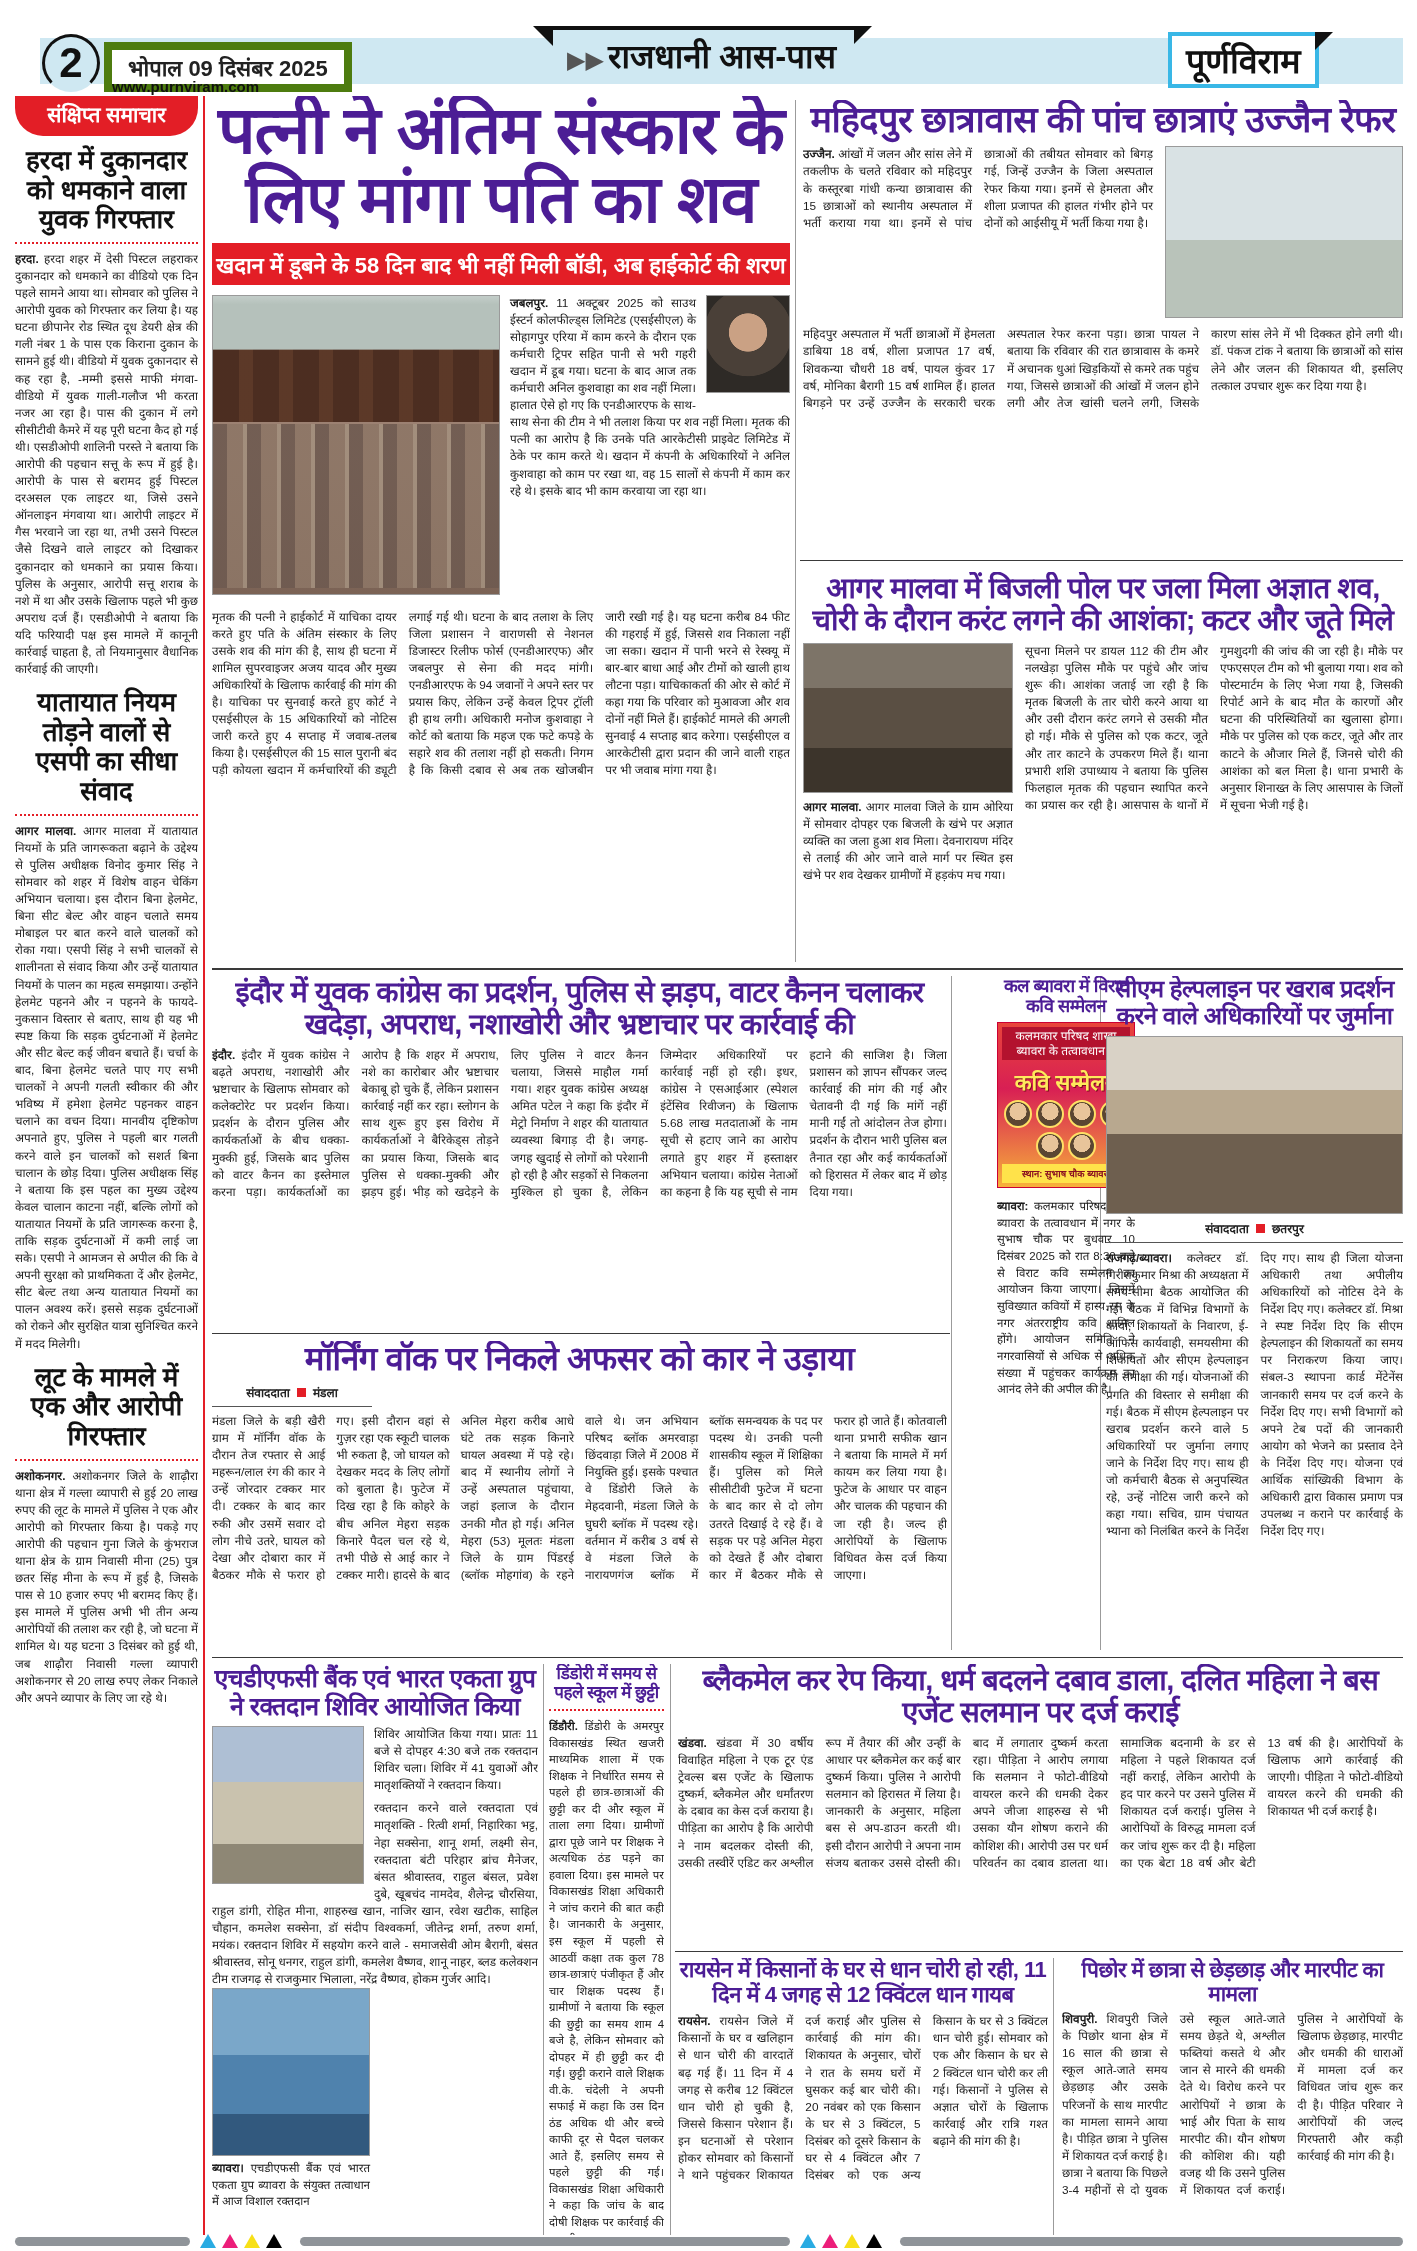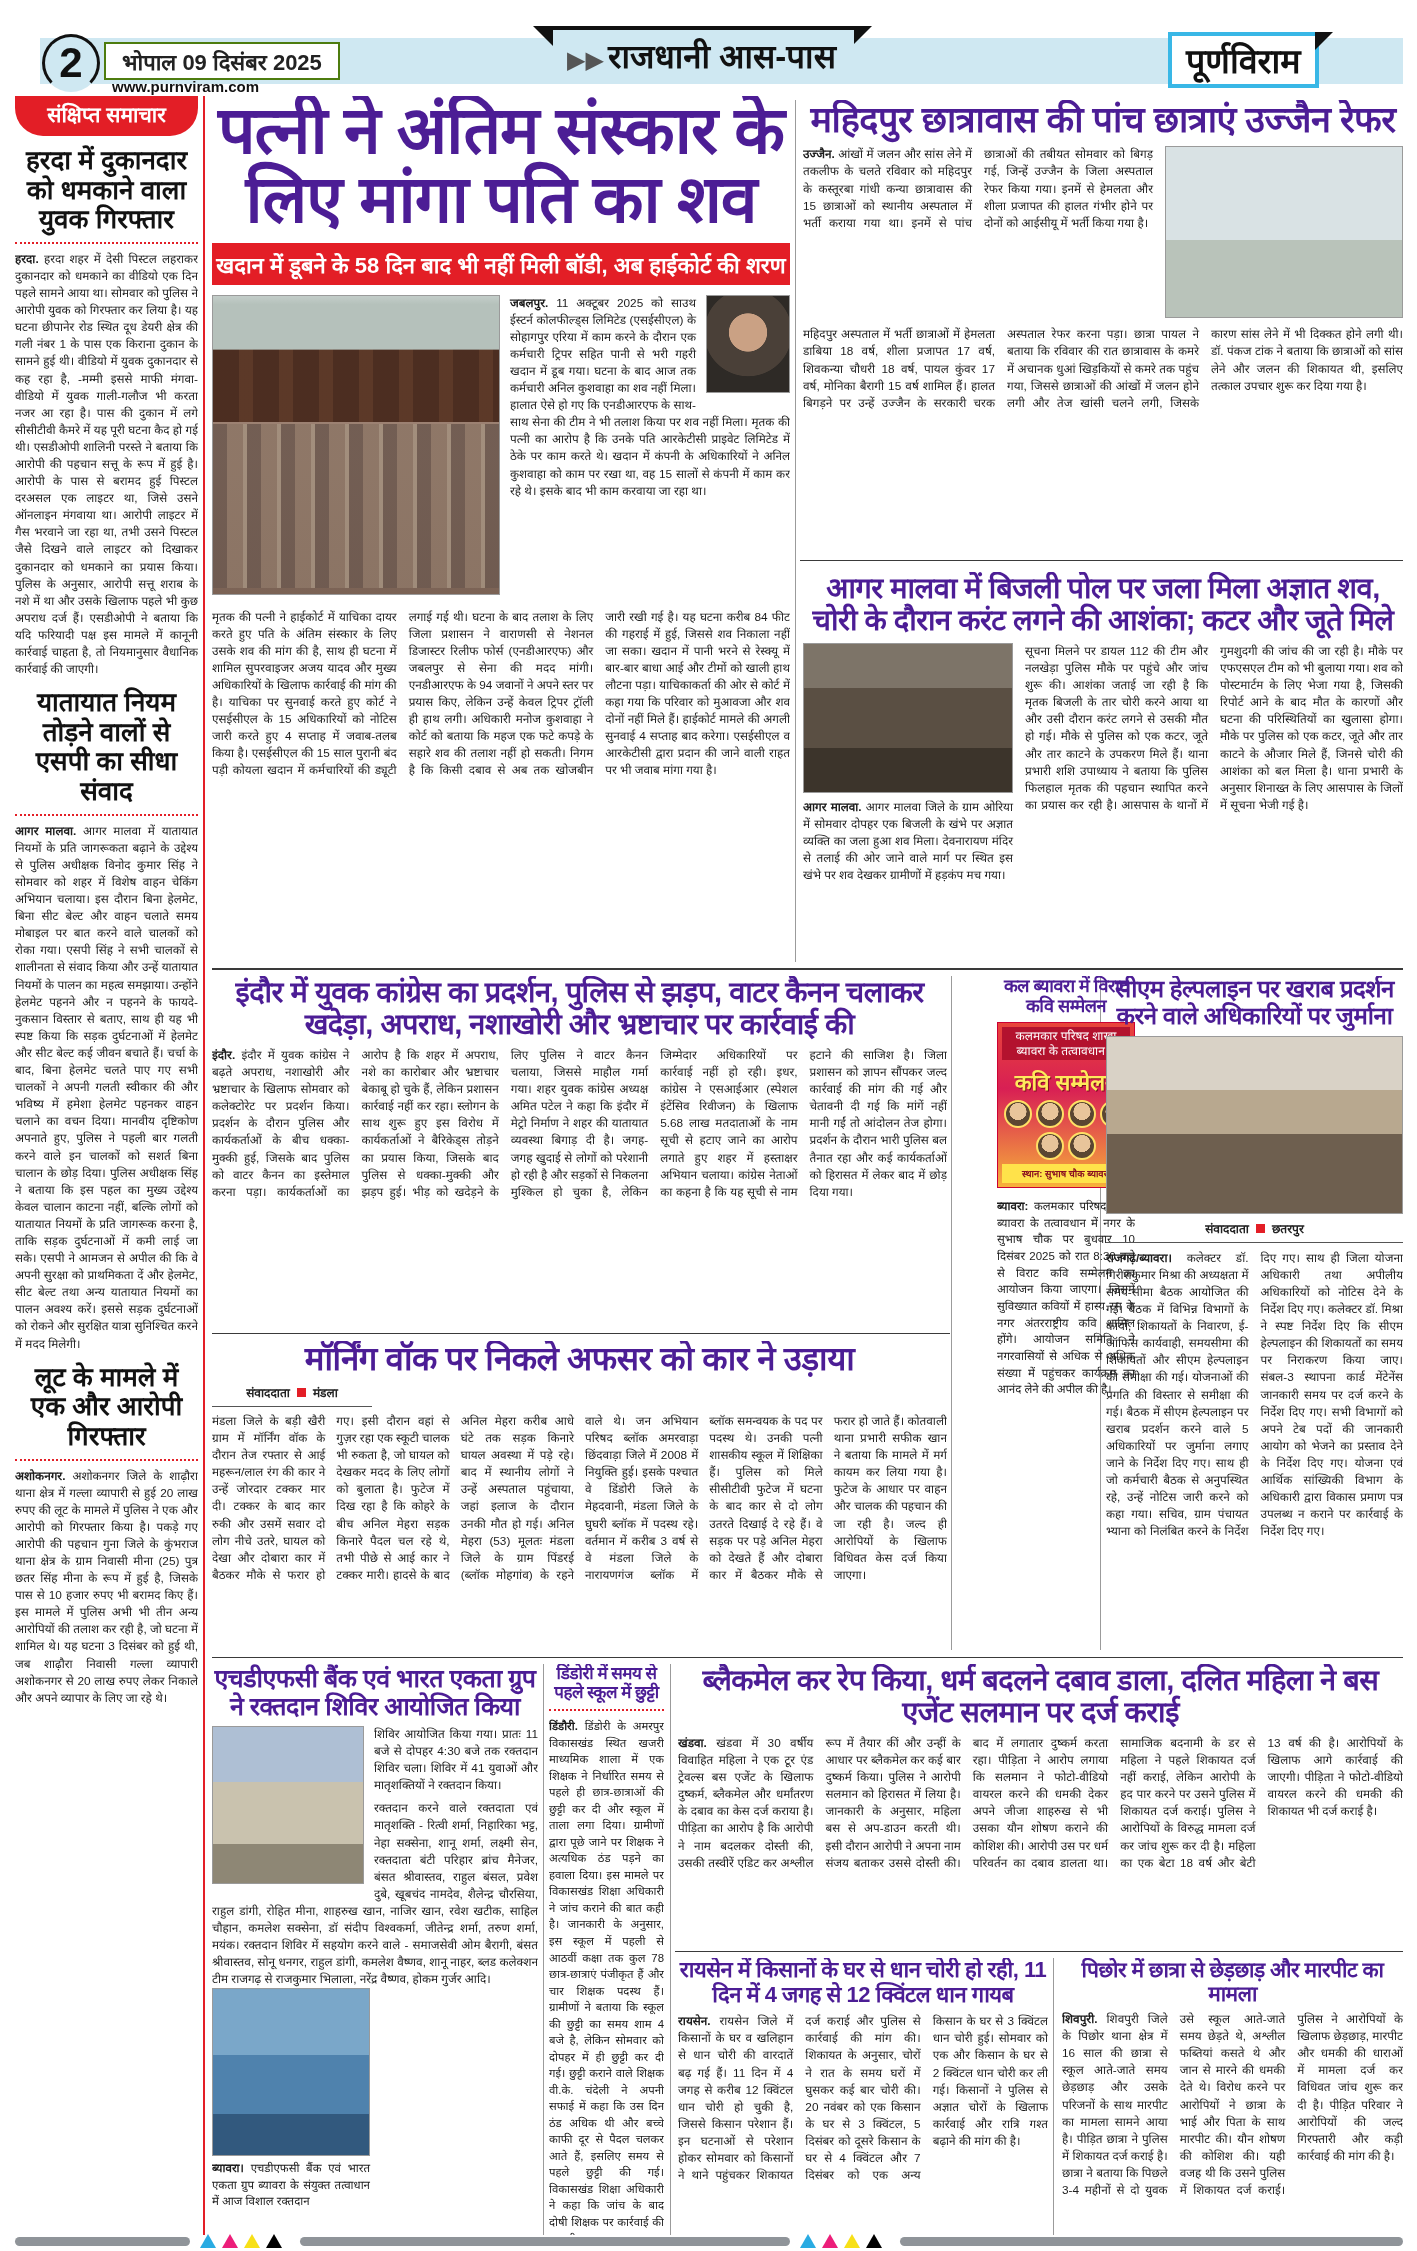--- a/index.html
+++ b/index.html
@@ -3,21 +3,21 @@
 <meta charset="utf-8">
 <style>
   html,body{margin:0;padding:0;}
   body{width:1417px;height:2251px;background:#f5f3ef;font-family:"Liberation Sans","DejaVu Sans",sans-serif;}
   .page{position:relative;width:1417px;height:2251px;background:#fff;overflow:hidden;}
 
   
   .mast-band{position:absolute;left:40px;top:38px;width:1363px;height:46px;background:#cfe8f2;}
   .pagenum{position:absolute;left:42px;top:34px;width:52px;height:52px;border:3px solid #111;border-bottom-color:transparent;border-radius:50%;
            display:flex;align-items:center;justify-content:center;font-size:42px;font-weight:800;color:#111;background:#cfe8f2;}
-  .datebox{position:absolute;left:104px;top:42px;background:#fff;border:2px solid #4d7c0f;padding:2px 16px;font-size:22px;font-weight:800;color:#222;}
+  .datebox{position:absolute;left:104px;top:42px;background:#fff;border:8px solid #4d7c0f;padding:2px 16px;font-size:22px;font-weight:800;color:#222;}
   .site{position:absolute;left:112px;top:78px;font-size:15px;font-weight:800;color:#111;}
   .banner{position:absolute;left:553px;top:26px;background:#cfe8f2;border-top:4px solid #111;padding:3px 20px 6px 14px;font-size:33px;font-weight:800;color:#111;}
   .banner .tri{color:#555;font-size:24px;margin-right:4px;}
   .banner::before{content:"";position:absolute;left:-20px;top:-4px;border-top:20px solid #111;border-left:20px solid transparent;}
   .banner::after{content:"";position:absolute;right:-16px;top:-4px;border-top:18px solid #111;border-right:18px solid transparent;}
   .paper{position:absolute;left:1168px;top:32px;background:#fff;border:4px solid #39b7e6;padding:1px 14px;font-size:34px;font-weight:800;color:#111;}
   .paper::after{content:"";position:absolute;right:-18px;top:-4px;border-top:18px solid #111;border-right:18px solid transparent;}
 
   
   .blk{position:absolute;overflow:hidden;}

